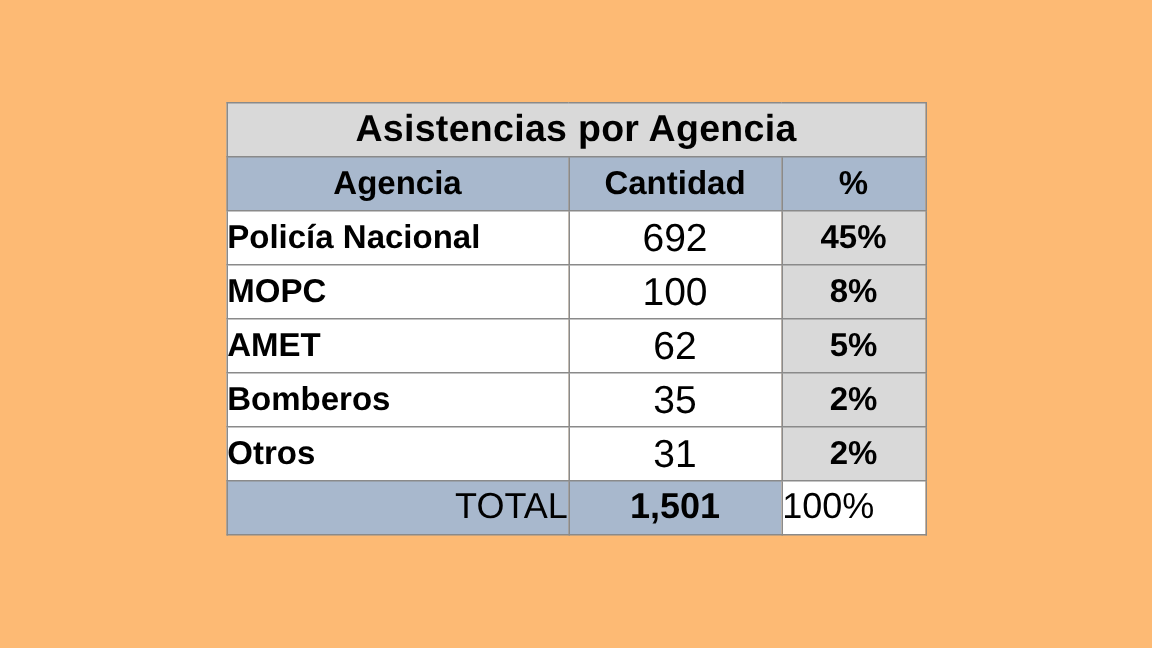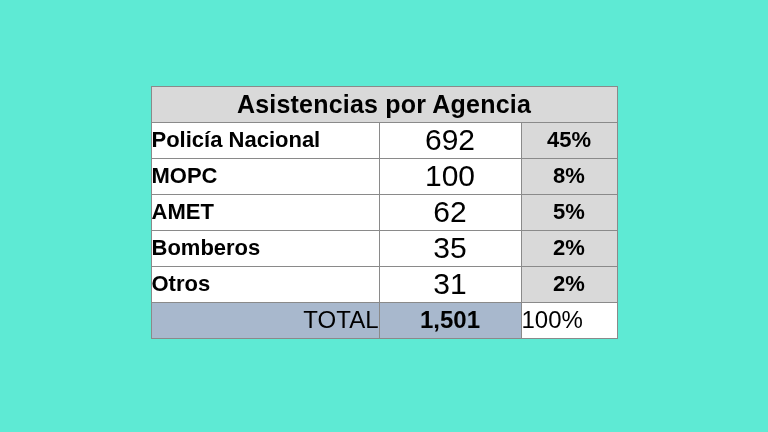--- a/index.html
+++ b/index.html
@@ -10,21 +10,21 @@
     width: 768px;
     height: 432px;
     background: #ffffff;
     font-family: "Liberation Sans", sans-serif;
     overflow: hidden;
   }
   .canvas {
     position: relative;
     width: 768px;
     height: 432px;
-    background: #5eead4;
+    background: #fdba74;
     display: flex;
     align-items: center;
     justify-content: center;
   }
   table.agency-table {
     border-collapse: collapse;
     table-layout: fixed;
     margin-top: -8px;
   }
   table.agency-table td,
@@ -59,21 +59,21 @@
     text-align: left;
     font-weight: bold;
     font-size: 22px;
     color: #000000;
     padding-left: 8px;
   }
   .value-cell {
     background: #ffffff;
     text-align: center;
     font-weight: normal;
-    font-size: 30px;
+    font-size: 26px;
     color: #000000;
   }
   .pct-cell {
     background: #d9d9d9;
     text-align: center;
     font-weight: bold;
     font-size: 22px;
     color: #000000;
     margin-top: 16px;
   }
@@ -107,20 +107,25 @@
     <colgroup>
       <col class="col-agencia">
       <col class="col-cantidad">
       <col class="col-pct">
     </colgroup>
     <tbody>
       <tr>
         <td class="title-cell" colspan="3">Asistencias por Agencia</td>
       </tr>
       <tr>
+        <td class="header-cell">Agencia</td>
+        <td class="header-cell">Cantidad</td>
+        <td class="header-cell">%</td>
+      </tr>
+      <tr>
         <td class="label-cell">Policía Nacional</td>
         <td class="value-cell">692</td>
         <td class="pct-cell">45%</td>
       </tr>
       <tr>
         <td class="label-cell">MOPC</td>
         <td class="value-cell">100</td>
         <td class="pct-cell">8%</td>
       </tr>
       <tr>

